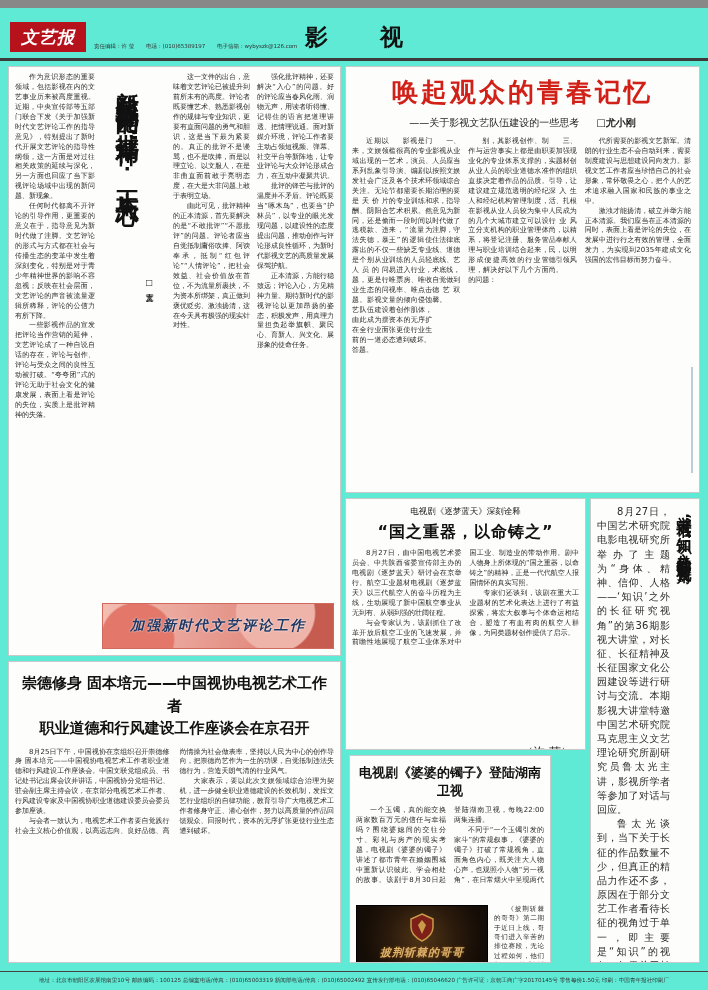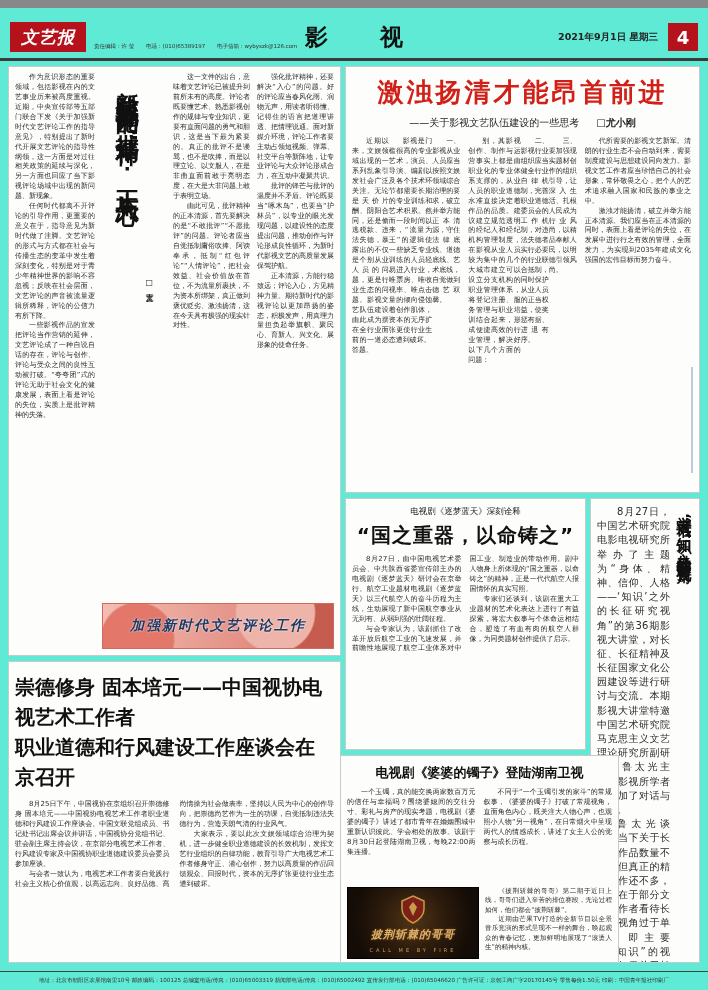--- a/index.html
+++ b/index.html
@@ -47,35 +47,35 @@
   .main-cols { display:flex; gap:8px; height:336px; }
   .main-col { flex:1; overflow:hidden; display:flex; flex-direction:row; }
   .illus { margin-top:auto; height:106px; border:1px solid #bcd; position:relative; background:linear-gradient(#f7fafd,#dcebf7 60%,#bcd7ef); overflow:hidden; }
   .illus svg { position:absolute; inset:0; }
   .illus .t1 { position:absolute; top:12px; left:4px; right:0; text-align:center; font-size:12px; font-weight:bold; font-style:italic; color:#e03325; text-shadow:1px 1px 0 #fff,-1px -1px 0 #fff; letter-spacing:1px; }
   .illus .t2 { position:absolute; top:30px; left:0; right:0; text-align:center; font-size:10.5px; font-weight:bold; font-style:italic; color:#23508f; text-shadow:1px 1px 0 #fff; letter-spacing:2px; }
 
   
   .zm-box { left:345px; top:490px; width:241px; height:252px; }
   .zm-kicker { text-align:center; font-size:8.5px; color:#222; margin-top:1px; }
-  .zm-title { text-align:center; font-size:20px; font-weight:bold; color:#111; margin:4px 0 6px; letter-spacing:1px; }
+  .zm-title { text-align:center; font-size:16px; font-weight:bold; color:#111; margin:4px 0 6px; letter-spacing:1px; }
   .zm-body { column-count:2; column-gap:8px; height:195px; }
 
   
   .sch-box { left:590px; top:490px; width:110px; height:465px; }
   .sch-title { float:right; writing-mode:vertical-rl; font-size:15px; font-weight:bold; letter-spacing:2px; line-height:1.2; height:238px; margin-left:5px; color:#111; }
   .sch-body p { font-size:10px; }
 
   
   .cd-box { left:8px; top:653px; width:333px; height:302px; }
-  .cd-title { font-size:20px; font-weight:bold; line-height:1.5; color:#111; margin:4px 0 8px; }
+  .cd-title { text-align:center; font-size:15px; font-weight:bold; line-height:1.5; color:#111; margin:4px 0 8px; }
   .cd-body { column-count:2; column-gap:10px; height:240px; }
 
   
-  .pp-box { left:340px; top:747px; width:279px; height:208px; }
+  .pp-box { left:349px; top:747px; width:202px; height:208px; }
   .pp-title { text-align:center; font-size:13px; font-weight:bold; color:#111; margin:2px 0 6px; }
   .pp-body { column-count:2; column-gap:8px; height:94px; margin-bottom:5px; }
   .pp-bottom { display:flex; gap:6px; height:72px; }
   .poster { width:132px; height:72px; flex:none; position:relative; background:radial-gradient(circle at 50% 45%, #4a3014 0 8%, #2a1a0c 45%, #140c06 80%); border:1px solid #000; overflow:hidden; }
   .poster .crest { position:absolute; left:50%; top:6px; transform:translateX(-50%); }
   .poster .pt { position:absolute; bottom:16px; left:0; right:0; text-align:center; font-size:11px; font-weight:bold; font-style:italic; color:#dcb06a; text-shadow:0 0 3px #7a4a1a; letter-spacing:1px; }
   .poster .pe { position:absolute; bottom:5px; left:0; right:0; text-align:center; font-size:5px; color:#caa15e; letter-spacing:3px; }
   .pp-side { flex:1; overflow:hidden; }
   .pp-side p { font-size:6.6px; }
 
@@ -89,24 +89,20 @@
 <div class="page">
 
   <div class="masthead">
     <div class="logo">文艺报</div>
     <div class="mast-info">
       <span>责任编辑：许 莹</span>
       <span>电话：(010)65389197</span>
       <span>电子信箱：wybyszk@126.com</span>
     </div>
     <div class="section-title">影 视</div>
-    <div class="mast-right">
-      <span class="mast-date">2021年9月1日 星期三</span>
-      <span class="page-num">4</span>
-    </div>
   </div>
   <div class="mast-rule"></div>
 
   <div class="box crit-box">
     <div class="bodytext crit-colA">
         <p>作为意识形态的重要领域，包括影视在内的文艺事业历来被高度重视。近期，中央宣传部等五部门联合下发《关于加强新时代文艺评论工作的指导意见》，特别提出了新时代开展文艺评论的指导性纲领，这一方面是对过往相关政策的延续与深化，另一方面也回应了当下影视评论场域中出现的新问题、新现象。</p>
         <p>任何时代都离不开评论的引导作用，更重要的意义在于，指导意见为新时代做了注脚。文艺评论的形式与方式都在社会与传播生态的变革中发生着深刻变化，特别是对于青少年精神世界的影响不容忽视；反映在社会层面，文艺评论的声音被流量逻辑所稀释，评论的公信力有所下降。</p>
         <p>一些影视作品的宣发把评论当作营销的延伸，文艺评论成了一种自说自话的存在，评论与创作、评论与受众之间的良性互动被打破。“夸夸团”式的评论无助于社会文化的健康发展，表面上看是评论的失位，实质上是批评精神的失落。</p>
       </div>
     <div class="crit-title-strip">
@@ -121,34 +117,33 @@
     <div class="bodytext crit-colC">
         <p>这一文件的出台，意味着文艺评论已被提升到前所未有的高度。评论者既要懂艺术、熟悉影视创作的规律与专业知识，更要有直面问题的勇气和胆识，这是当下最为紧要的。真正的批评不是谩骂，也不是吹捧，而是以理立论、以文服人，在是非曲直面前敢于亮明态度，在大是大非问题上敢于表明立场。</p>
         <p>由此可见，批评精神的正本清源，首先要解决的是“不敢批评”“不愿批评”的问题。评论者应当自觉抵制庸俗吹捧、阿谀奉承，抵制“红包评论”“人情评论”，把社会效益、社会价值放在首位，不为流量所裹挟，不为资本所绑架，真正做到褒优贬劣、激浊扬清，这在今天具有极强的现实针对性。</p>
       </div>
     <div class="crit-banner">
       <span>加强新时代文艺评论工作</span>
     </div>
   </div>
 
   <div class="box main-box">
-    <div class="main-title">激浊扬清才能昂首前进</div>
+    <div class="main-title">唤起观众的青春记忆</div>
     <div class="main-sub">
       <span>——关于影视文艺队伍建设的一些思考</span>
       <span class="auth">□尤小刚</span>
     </div>
     <div class="main-cols">
       <div class="bodytext main-col">
           <p>近期以来，文娱领域出现的一系列乱象引发社会广泛关注。无论是天价片酬、阴阳合同，还是偷逃税款、违法失德，暴露出的不仅是个别从业人员的问题，更是行业生态的问题。影视文艺队伍建设由此成为摆在全行业面前的一道必答题。</p>
           <p>影视是门槛很高的专业艺术，演员、导演、编剧以及各个技术环节都需要长期的专业训练和艺术积累。然而一段时间以来，“流量为王”的逻辑使一些缺乏专业训练的人员轻易进入行业，唯票房、唯收视率、唯点击量的倾向侵蚀着创作肌体，资本的无序扩张更使行业生态遭到破坏。</p>
-          <p>一、影视从业人员应当按照文娱领域综合治理的要求，破立并举方能正本清源，守住法律底线、道德底线、艺术底线，自觉做到德艺双馨。</p>
+          <p>一、影视从业人员应当按照文娱领域综合治理的要求，指导意见为新时代做了注脚，守住法律底线、道德底线、艺术底线，自觉做到德艺双馨。</p>
         </div>
       <div class="bodytext main-col">
           <p>别，其影视创作、制作与运营事实上都是由职业化的专业体系支撑的，从业人员的职业道德水准直接决定着作品的品质。建议建立规范透明的经纪人和经纪机构管理制度，在影视从业人员较为集中的几个大城市建立可以设立分支机构的职业管理体系，将登记注册、服务管理与职业培训结合起来，形成便捷高效的行业管理，解决好以下几个方面的问题：</p>
-          <p>二、影视行业组织应当健全行业自律机制，完善职业道德委员会的工作机制，对违法失德者实行必要的行业联合抵制，同时保护从业人员的正当权益，使奖惩有据、进退有序。</p>
           <p>三、要加强现实题材创作的组织引导，让深入生活、扎根人民成为行业风尚，以精品奉献人民，以明德引领风尚。</p>
         </div>
       <div class="main-col">
         <div class="bodytext">
             <p>代所需要的影视文艺新军。清朗的行业生态不会自动到来，需要制度建设与思想建设同向发力。影视文艺工作者应当珍惜自己的社会形象，常怀敬畏之心，把个人的艺术追求融入国家和民族的事业之中。</p>
             <p>激浊才能扬清，破立并举方能正本清源。我们应当在正本清源的同时，表面上看是评论的失位，在发展中进行行之有效的管理，全面发力，为实现到2035年建成文化强国的宏伟目标而努力奋斗。</p>
           </div>
         <div class="illus">
           <svg viewBox="0 0 106 106">
             <ellipse cx="53" cy="112" rx="75" ry="36" fill="#4a7fc1"></ellipse>

